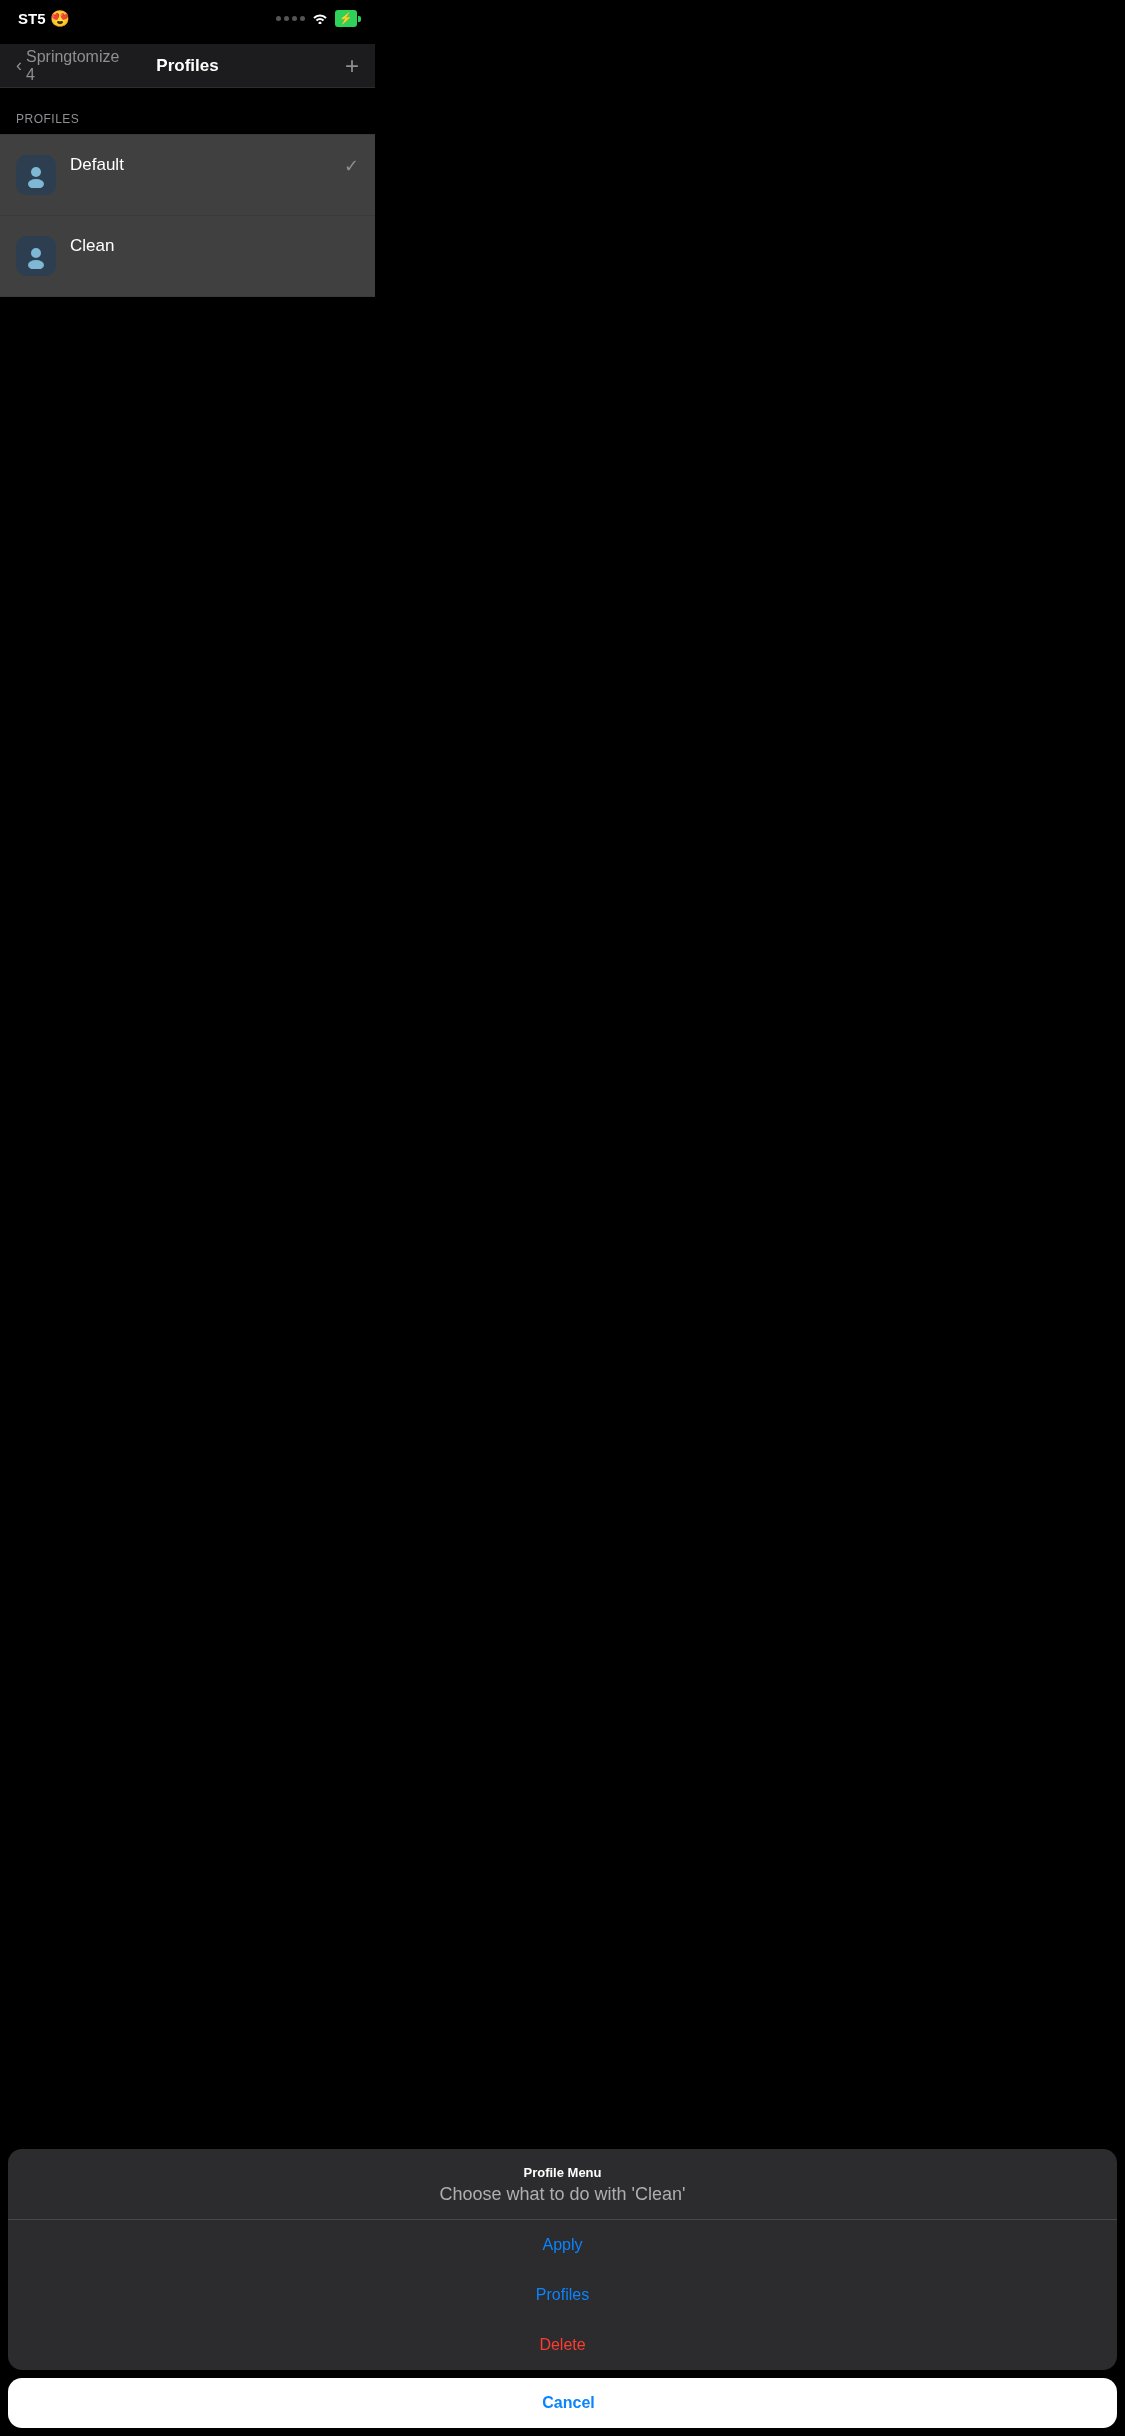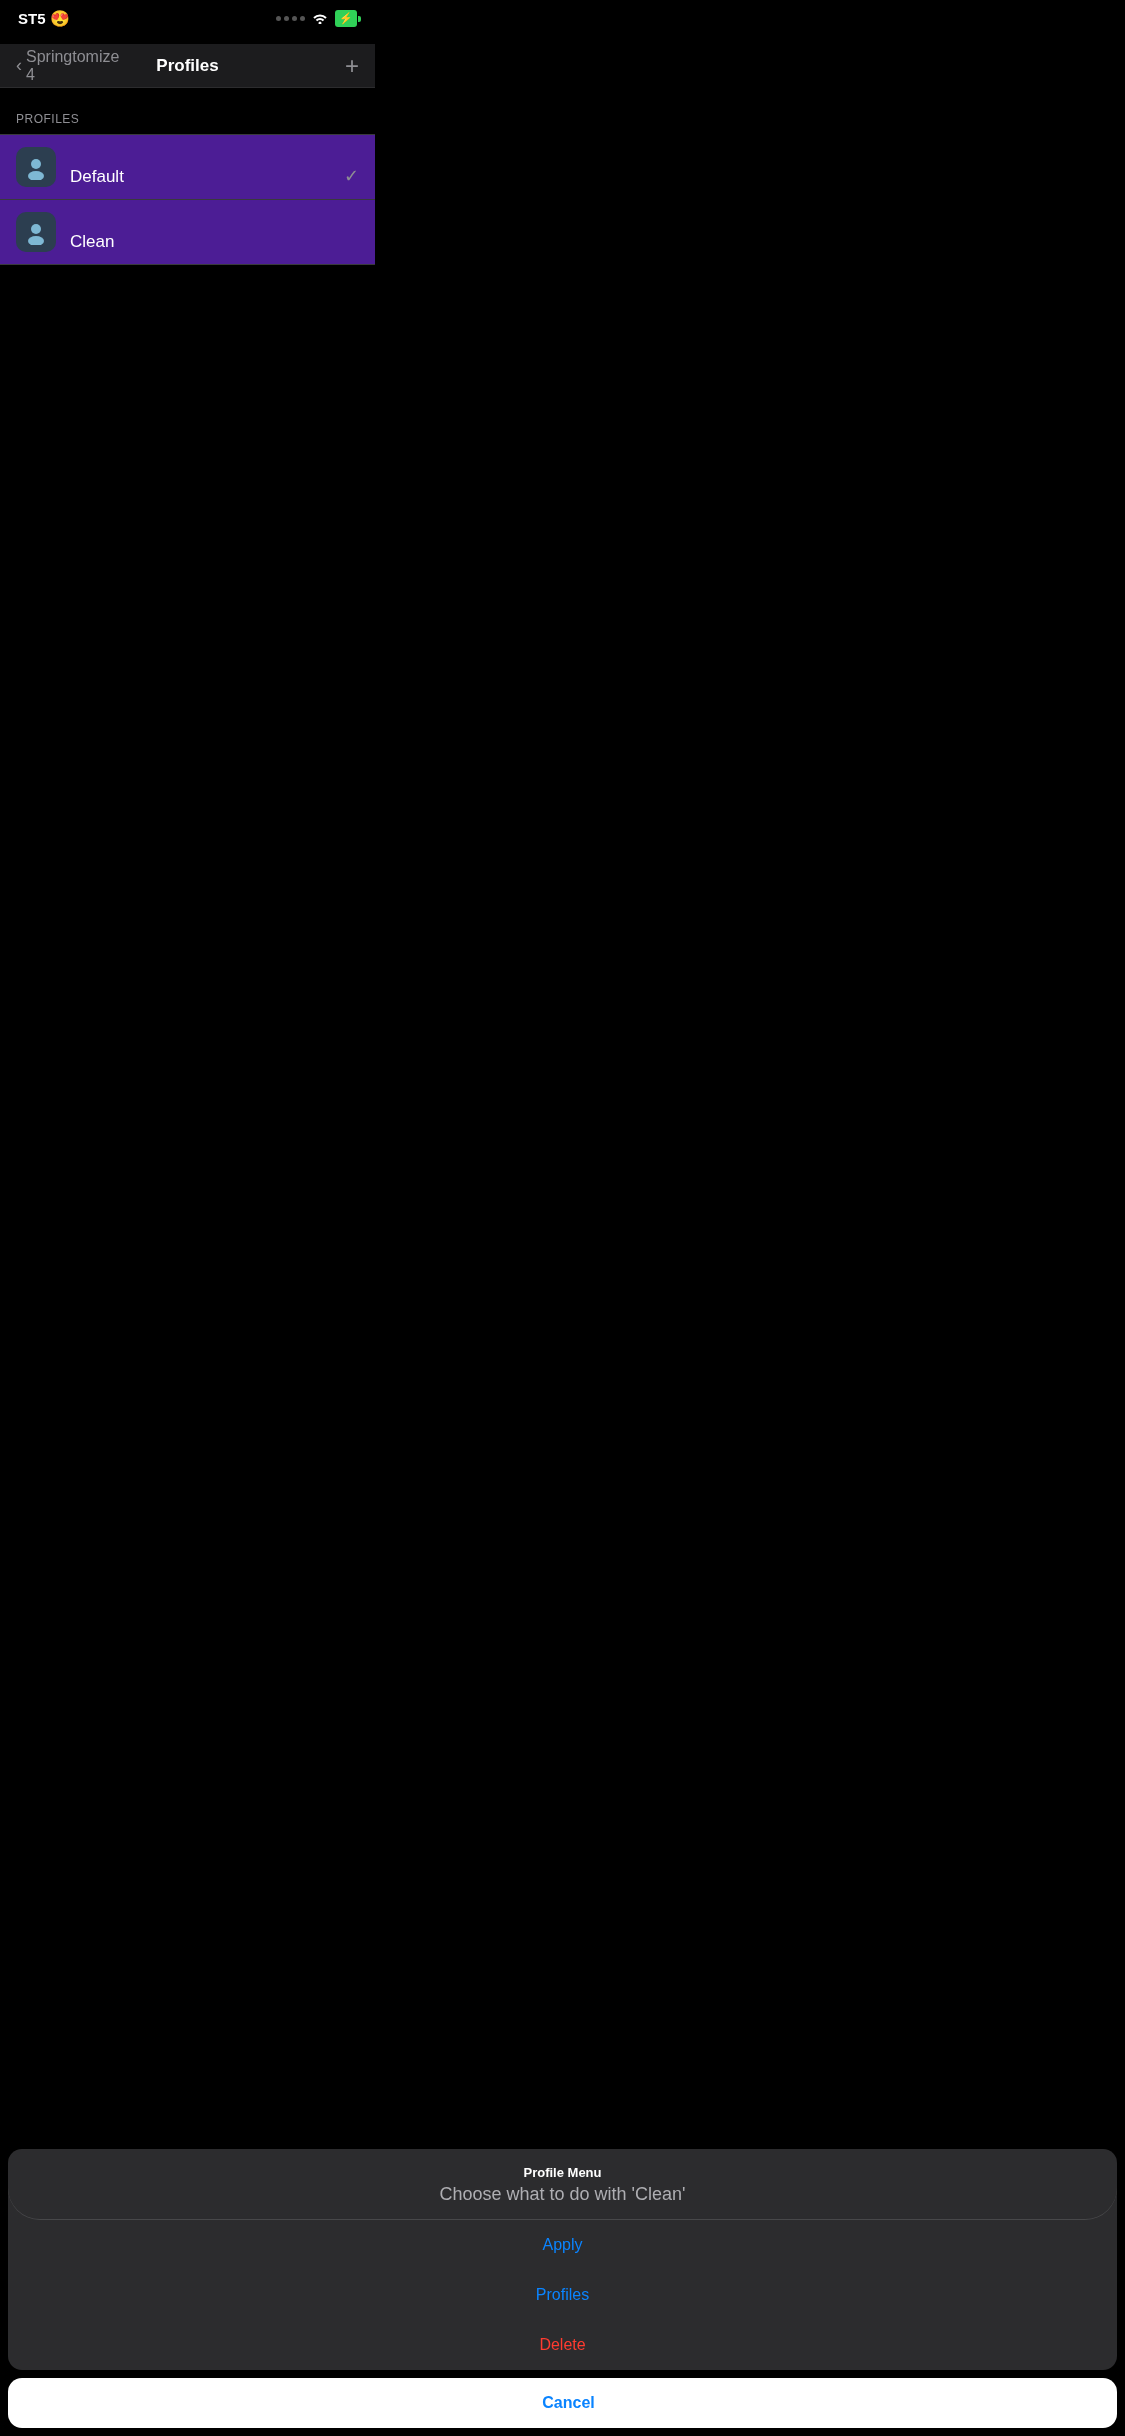--- a/index.html
+++ b/index.html
@@ -157,23 +157,23 @@
     }
 
     .list-container {
       background: #1c1c1e;
       border-top: 0.5px solid #3a3a3c;
       border-bottom: 0.5px solid #3a3a3c;
     }
 
     .list-item {
       display: flex;
-      align-items: flex-end;
-      padding: 12px 16px;
-      background: #4c1d95;
+      align-items: flex-start;
+      padding: 20px 16px;
+      background: #404040;
       border-bottom: 0.5px solid #3a3a3c;
       cursor: pointer;
       min-height: 60px;
     }
 
     .list-item:last-child {
       border-bottom: none;
     }
 
     .profile-icon {
@@ -226,21 +226,20 @@
       background: #2c2c2e;
       border-radius: 14px;
       overflow: hidden;
       margin-bottom: 8px;
     }
 
     .action-sheet-header {
       padding: 16px 16px 14px 16px;
       text-align: center;
       border-bottom: 0.5px solid #48484a;
-      border-radius: 32px;
     }
 
     .action-sheet-title {
       font-size: 13px;
       font-weight: 600;
       color: #fff;
       margin-bottom: 4px;
     }
 
     .action-sheet-subtitle {

